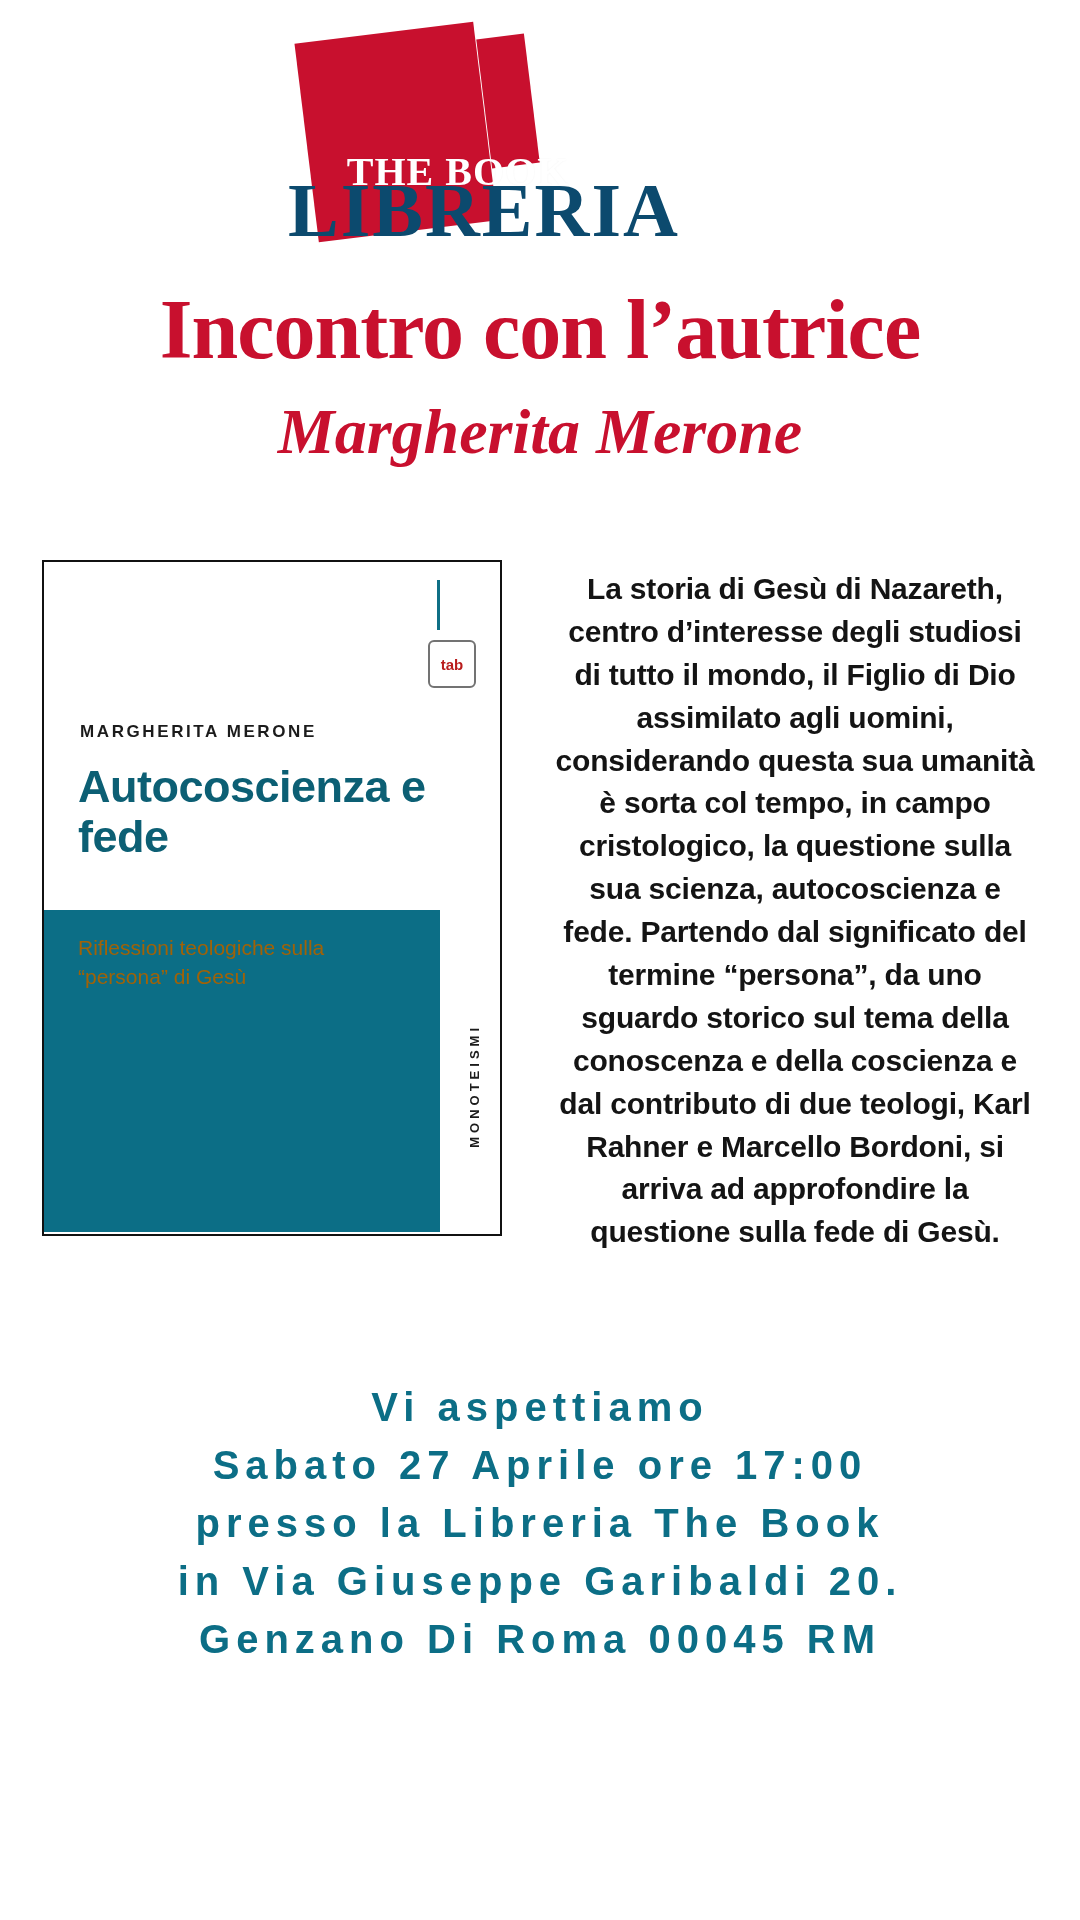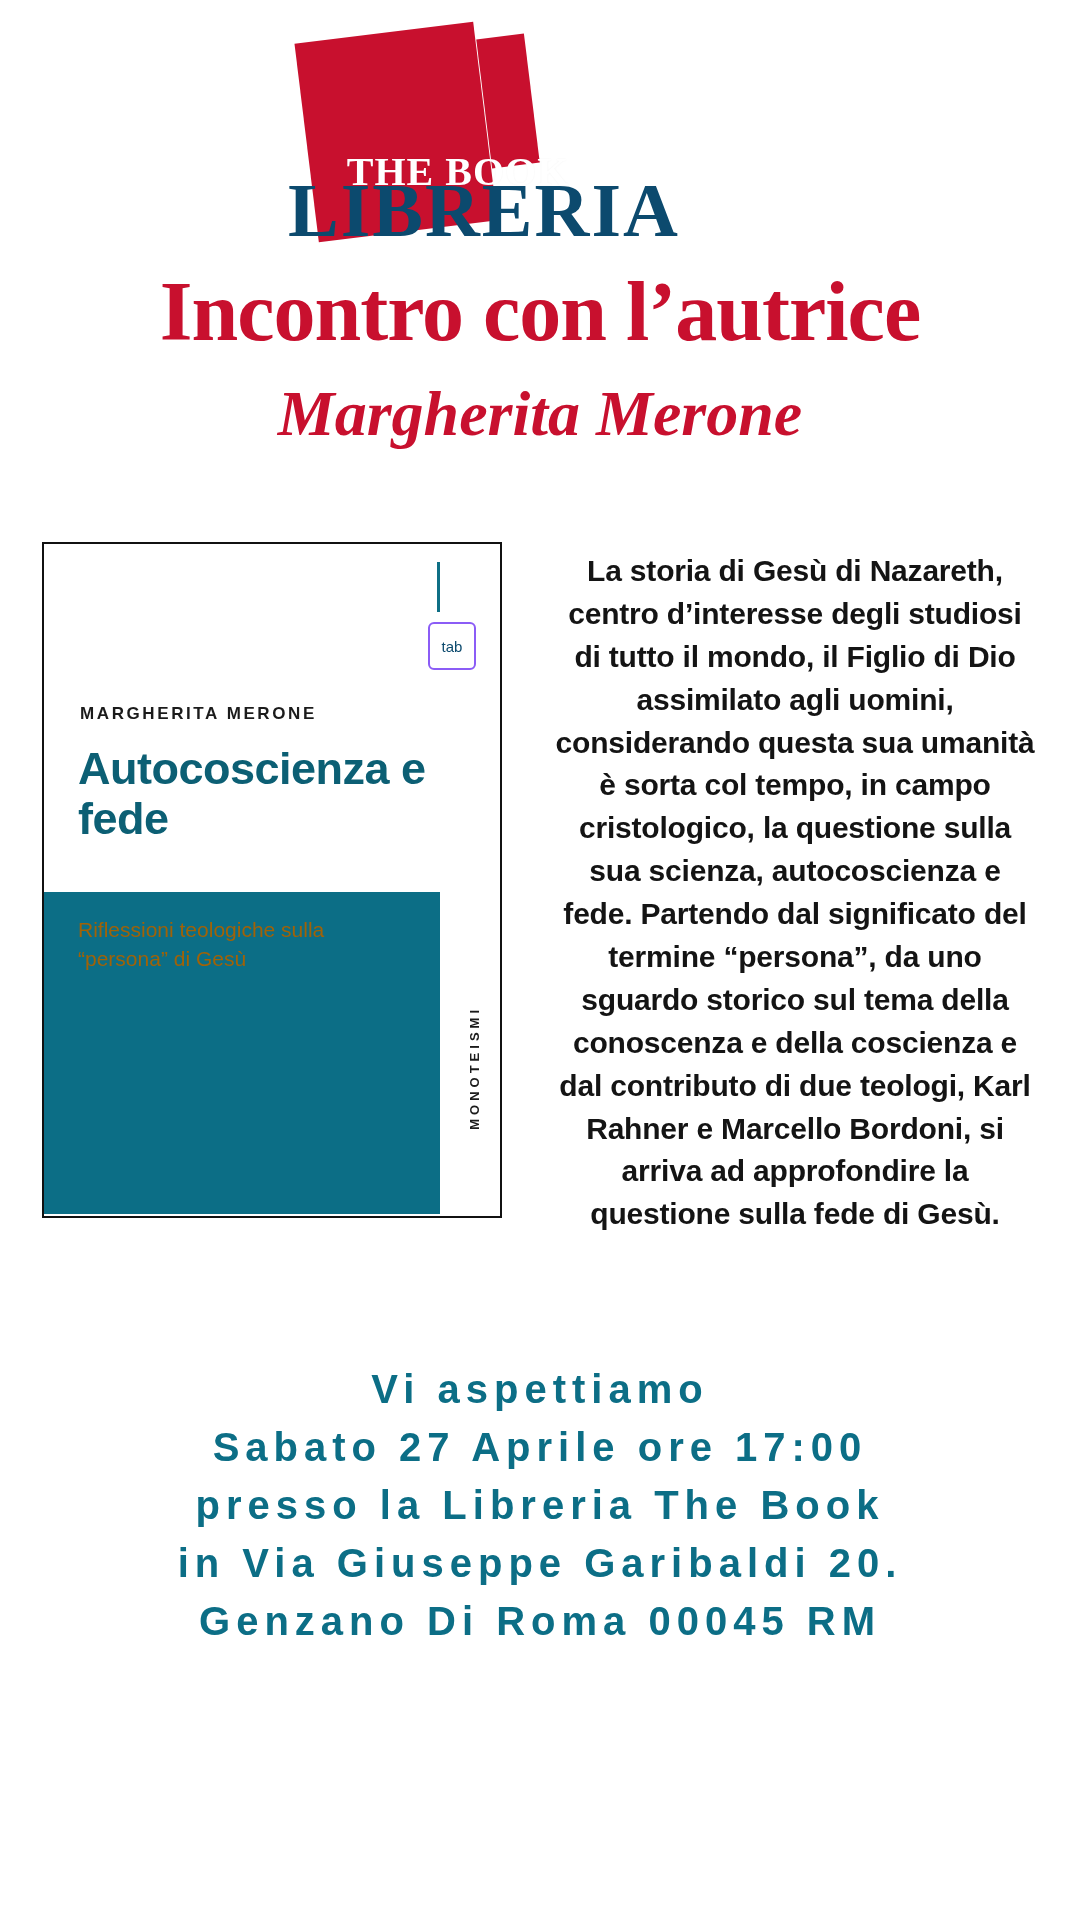--- a/index.html
+++ b/index.html
@@ -82,21 +82,21 @@
   }
 
   
   .title-main {
     text-align: center;
     font-family: "Liberation Serif", serif;
     font-weight: 700;
     font-size: 84px;
     color: #c8102e;
     line-height: 1;
-    margin-top: 0;
+    margin-top: 18px;
     letter-spacing: -1px;
   }
   .title-author {
     text-align: center;
     font-family: "Liberation Serif", serif;
     font-weight: 700;
     font-style: italic;
     font-size: 64px;
     color: #c8102e;
     line-height: 1;
@@ -136,25 +136,25 @@
     width: 3px;
     height: 50px;
     background: #0e6f85;
   }
   .cover-tab-badge {
     position: absolute;
     right: 24px;
     top: 78px;
     width: 44px;
     height: 44px;
-    border: 2px solid #8b5cf6;
+    border: 2px solid #737373;
     border-radius: 6px;
-    color: #0c4a6e;
+    color: #b91c1c;
     font-size: 15px;
-    font-weight: 400;
+    font-weight: 700;
     display: flex;
     align-items: center;
     justify-content: center;
   }
   .cover-author {
     position: absolute;
     left: 36px;
     top: 160px;
     font-size: 17px;
     letter-spacing: 2.6px;

